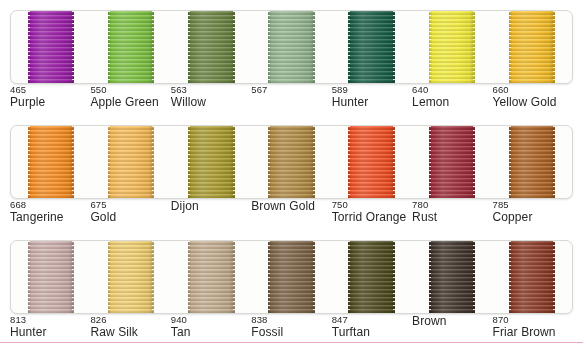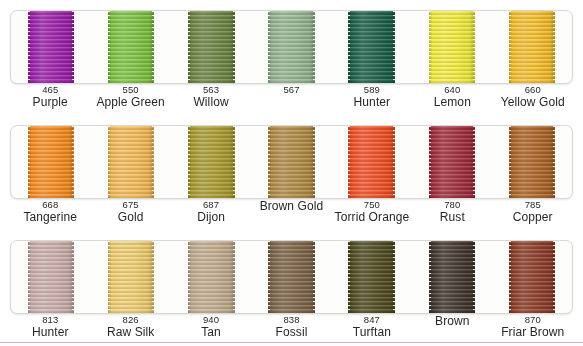--- a/index.html
+++ b/index.html
@@ -101,21 +101,21 @@
   
   .labels {
     position: absolute;
     left: 10px;
     right: 10px;
     top: 84px;
     display: flex;
   }
   .label {
     flex: 1 1 0;
-    text-align: center;
+    text-align: left;
     line-height: 1.18;
   }
   .code {
     font-size: 9.5px;
     letter-spacing: 0.1px;
     color: #272727;
   }
   .cname {
     font-size: 12px;
     letter-spacing: 0.1px;
@@ -220,21 +220,20 @@
     <div class="labels">
       <div class="label">
           <div class="code">668</div>
           <div class="cname">Tangerine</div>
         </div>
       <div class="label">
           <div class="code">675</div>
           <div class="cname">Gold</div>
         </div>
       <div class="label">
-          <div class="code">687</div>
           <div class="cname">Dijon</div>
         </div>
       <div class="label">
           <div class="cname">Brown Gold</div>
         </div>
       <div class="label">
           <div class="code">750</div>
           <div class="cname">Torrid Orange</div>
         </div>
       <div class="label">

